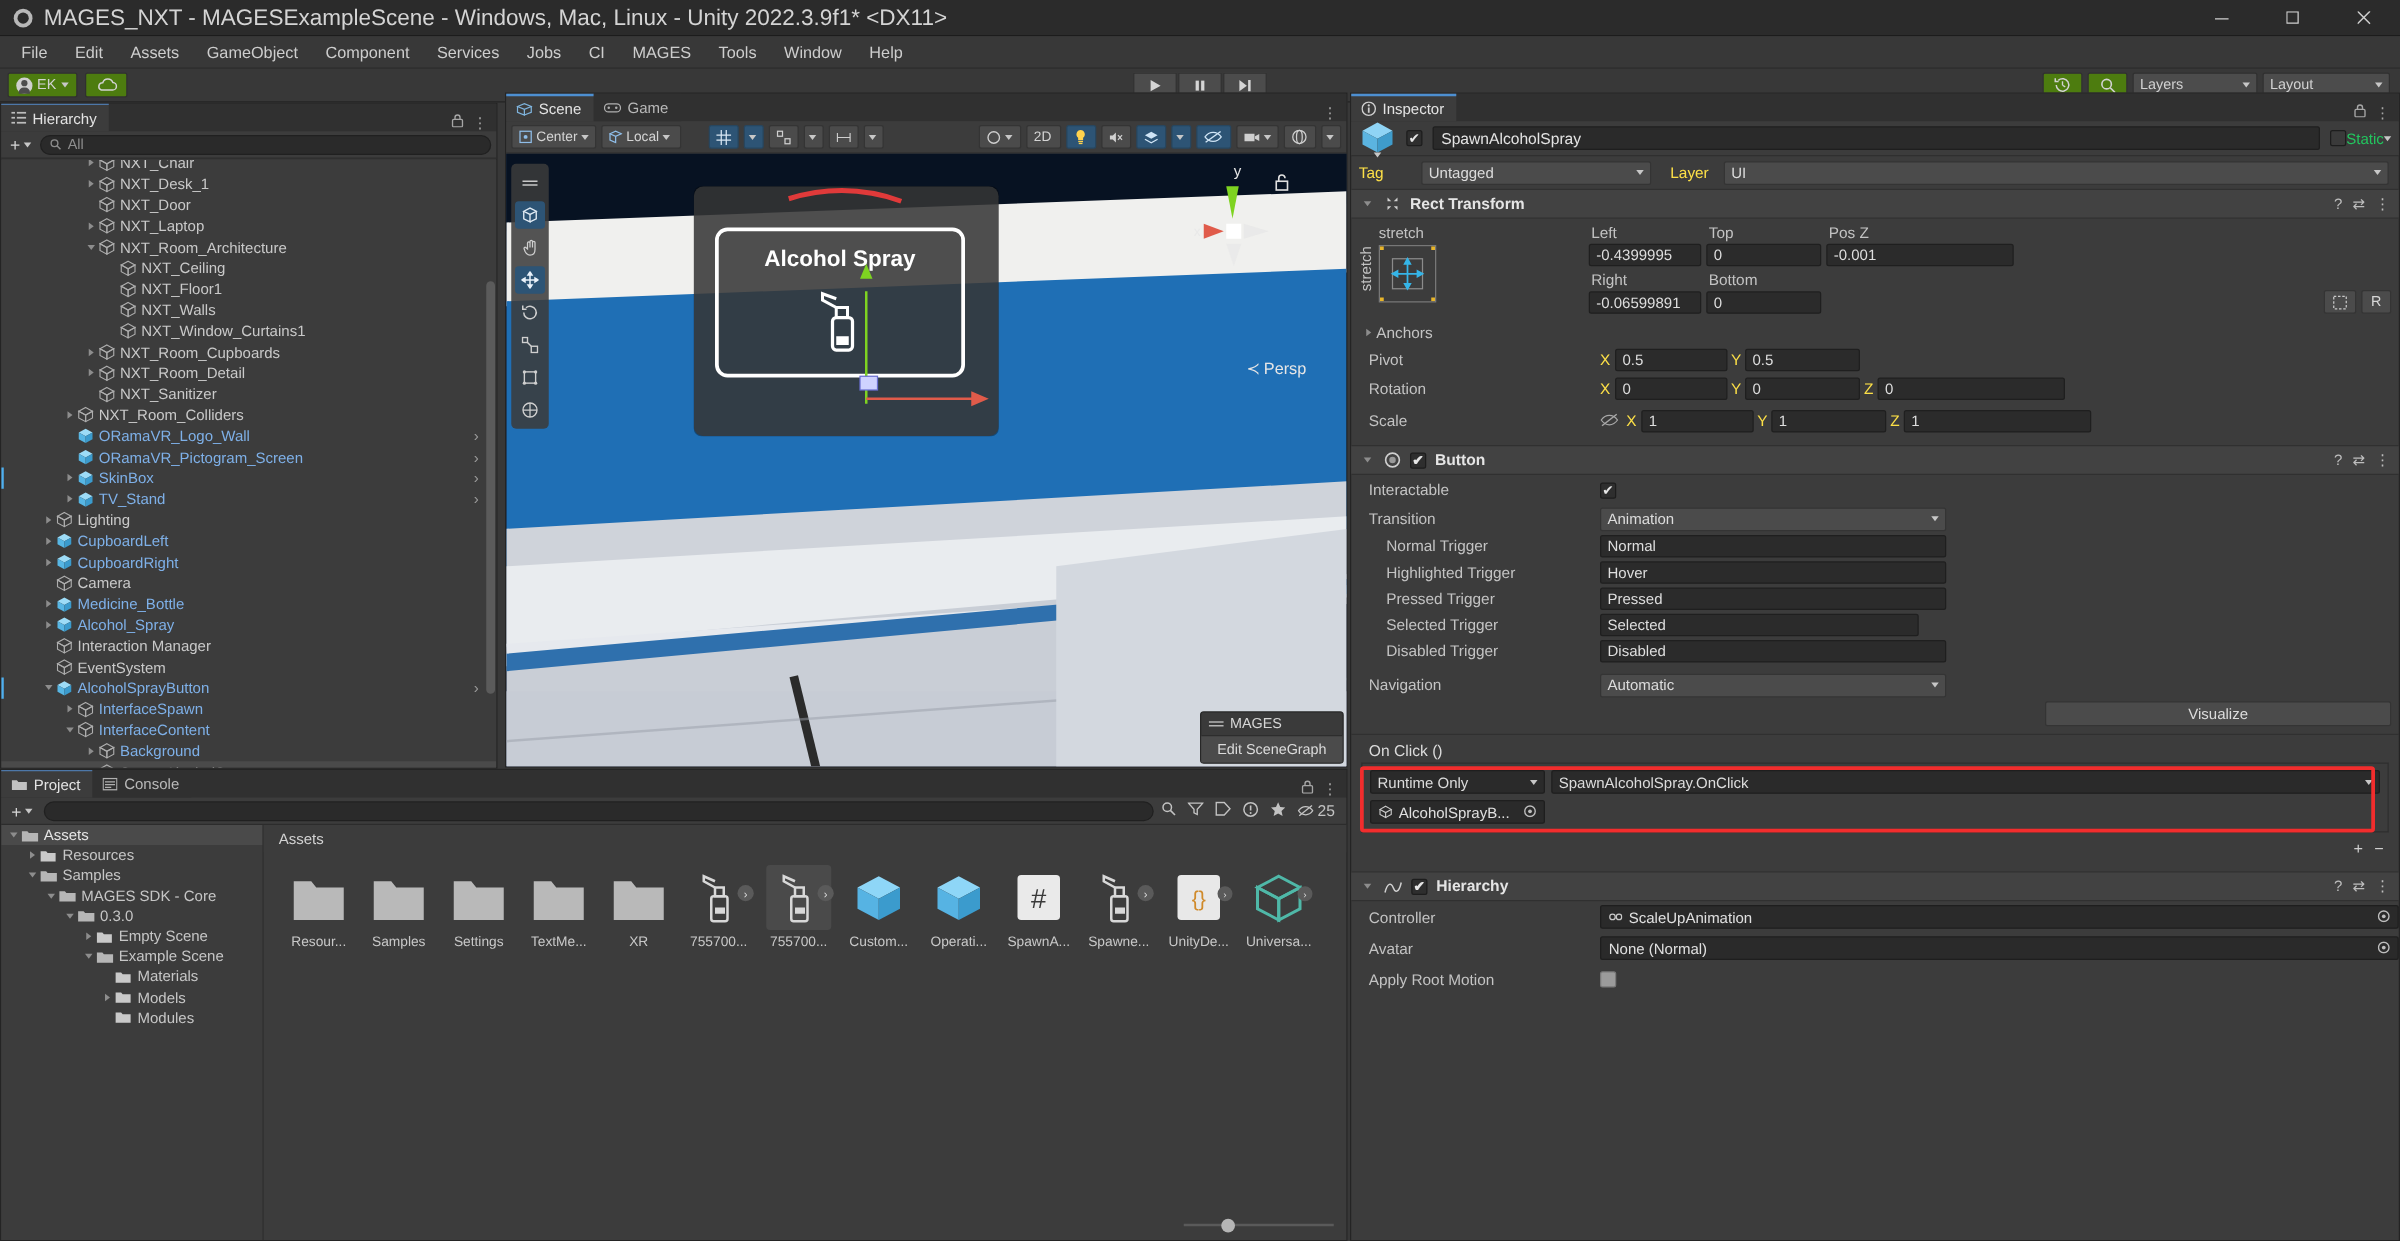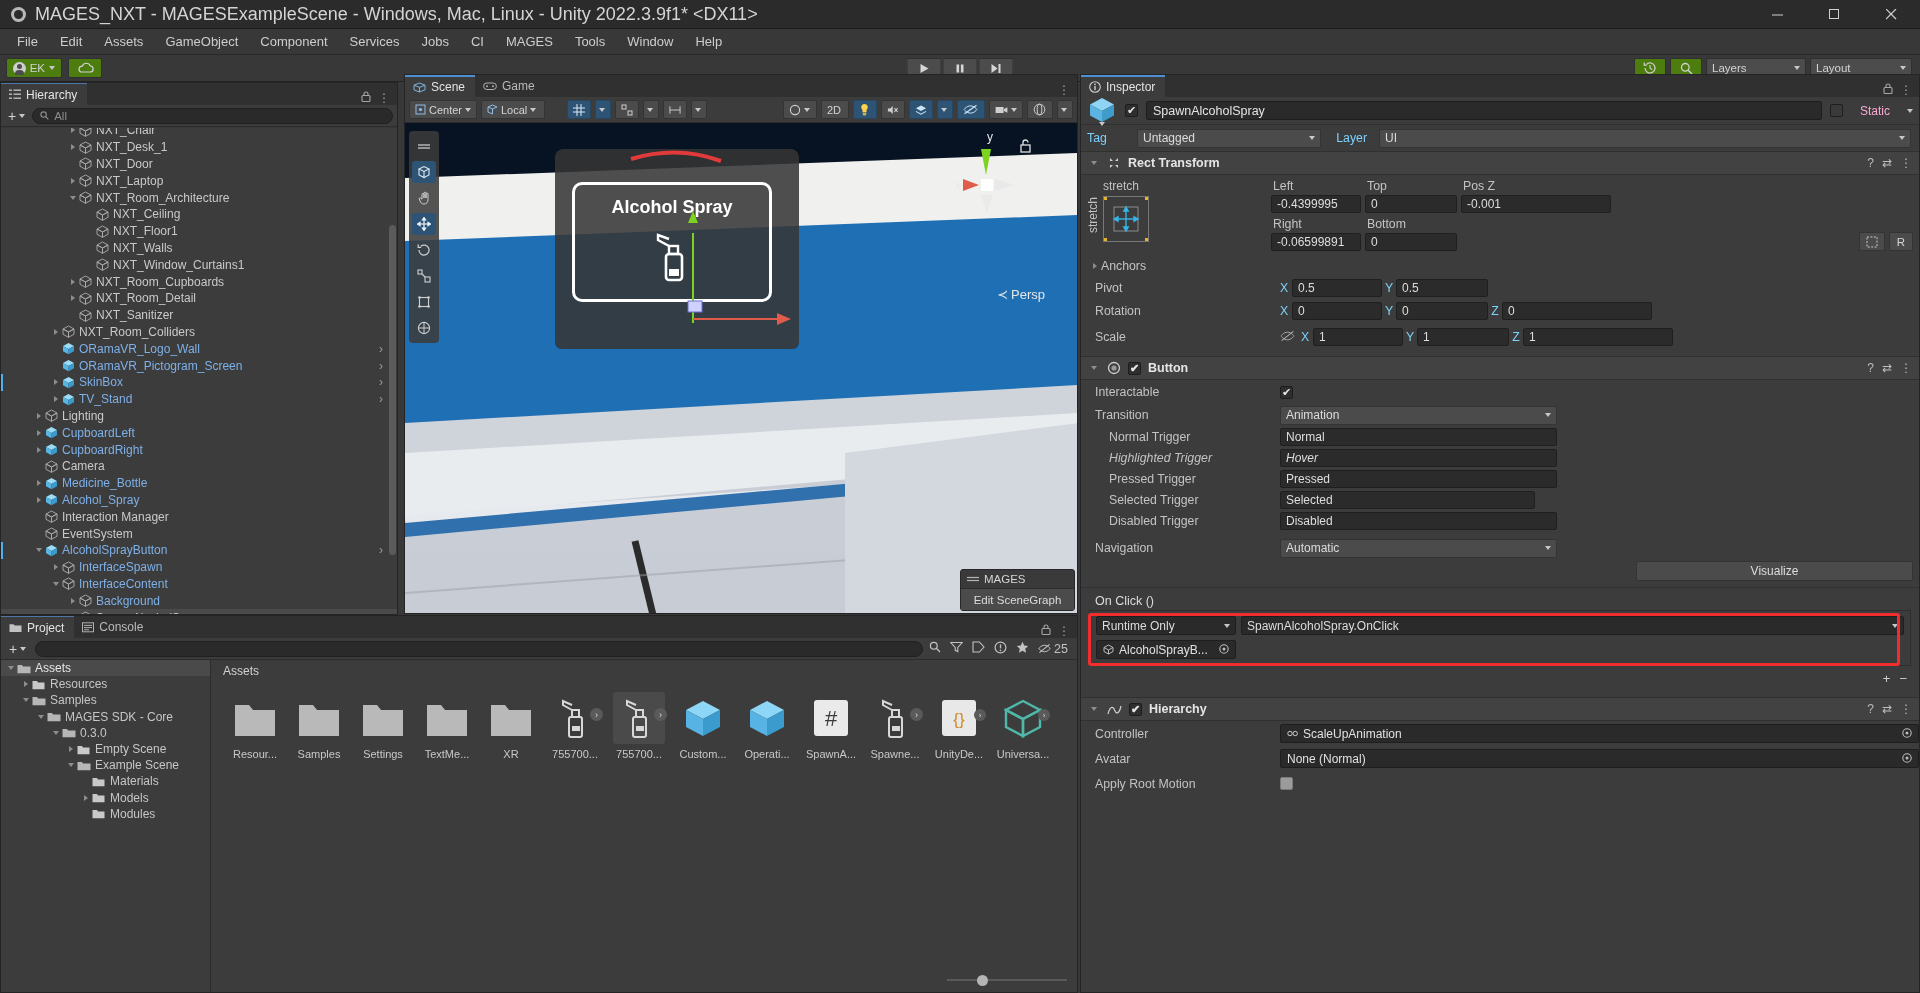--- a/index.html
+++ b/index.html
@@ -121,23 +121,23 @@
   .pj-slider .knob{position:absolute;left:30px;width:11px;height:11px;border-radius:50%;background:#b5b5b5;}
 
   
   #inspector{left:1080px;top:74px;width:840px;height:919px;background:#3c3c3c;}
   .insp-head{height:28px;background:#3c3c3c;display:flex;align-items:center;padding:0 6px;gap:8px;border-bottom:1px solid #2f2f2f;}
   .insp-cube{width:30px;height:30px;}
   .chk{width:13px;height:13px;background:#2e2e2e;border:1px solid #1d1d1d;border-radius:2px;
     display:flex;align-items:center;justify-content:center;color:#e6e6e6;font-size:11px;flex:none;}
   .namefield{flex:1;height:19px;background:#2a2a2a;border:1px solid #1e1e1e;border-radius:2px;
     display:flex;align-items:center;padding:0 6px;font-size:12.5px;color:#e4e4e4;}
-  .statictog{display:flex;align-items:center;gap:17px;font-size:12px;color:#f9a8d4;}
+  .statictog{display:flex;align-items:center;gap:0;font-size:12px;color:#22c55e;}
   .insp-row2{height:26px;display:flex;align-items:center;padding:0 6px;gap:6px;}
-  .lbl{font-size:12.3px;color:#7dd3fc;}
+  .lbl{font-size:12.3px;color:#fde047;}
   .dropdown{height:19px;background:#4b4b4b;border:1px solid #343434;border-radius:2px;
     display:flex;align-items:center;justify-content:space-between;padding:0 5px;font-size:12px;color:#dcdcdc;}
   .comp-hdr{height:24px;background:#424242;border-top:1px solid #303030;border-bottom:1px solid #303030;
     display:flex;align-items:center;gap:7px;padding:0 7px;font-size:12.5px;font-weight:bold;color:#e5e5e5;}
   .comp-hdr .tools{margin-left:auto;display:flex;gap:8px;font-weight:normal;color:#bdbdbd;font-size:12px;}
   .frow{height:21px;display:flex;align-items:center;padding-left:14px;font-size:12.3px;color:#c3c3c3;}
   .frow .fl{width:185px;flex:none;}
   .numfield{height:18px;background:#2b2b2b;border:1px solid #1f1f1f;border-radius:2px;
     display:flex;align-items:center;padding:0 5px;font-size:12px;color:#dedede;}
   .redbox{position:absolute;border:3px solid #f22d2d;border-radius:3px;pointer-events:none;}
@@ -1434,21 +1434,21 @@
       </div>
     </div>
 
     <div id="triggers">
         <div class="frow" style="height: 21px;">
           <span class="fl" style="padding-left: 14px;">Normal Trigger</span>
           <div class="numfield" style="width: 277px;">
             <span>Normal</span>
           </div>
         </div>
-        <div class="frow" style="height: 21px; font-style: italic;">
+        <div class="frow" style="height: 21px;">
           <span class="fl" style="padding-left: 14px;">Highlighted Trigger</span>
           <div class="numfield" style="width: 277px;">
             <span>Hover</span>
           </div>
         </div>
         <div class="frow" style="height: 21px;">
           <span class="fl" style="padding-left: 14px;">Pressed Trigger</span>
           <div class="numfield" style="width: 277px;">
             <span>Pressed</span>
           </div>

